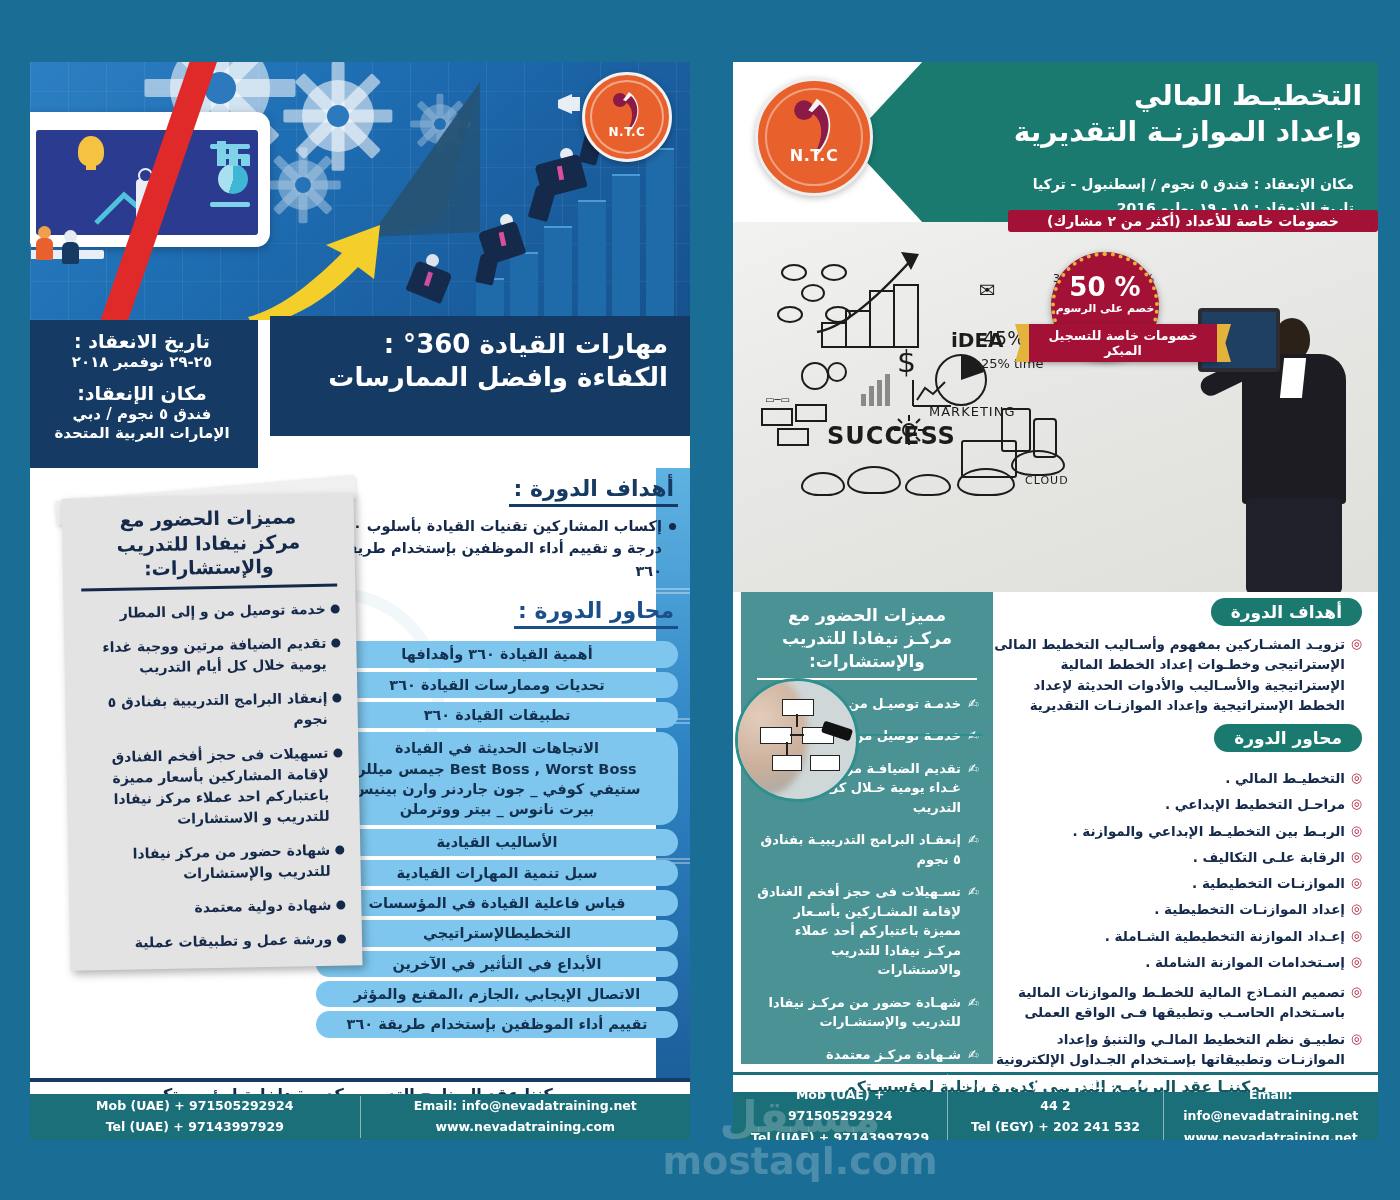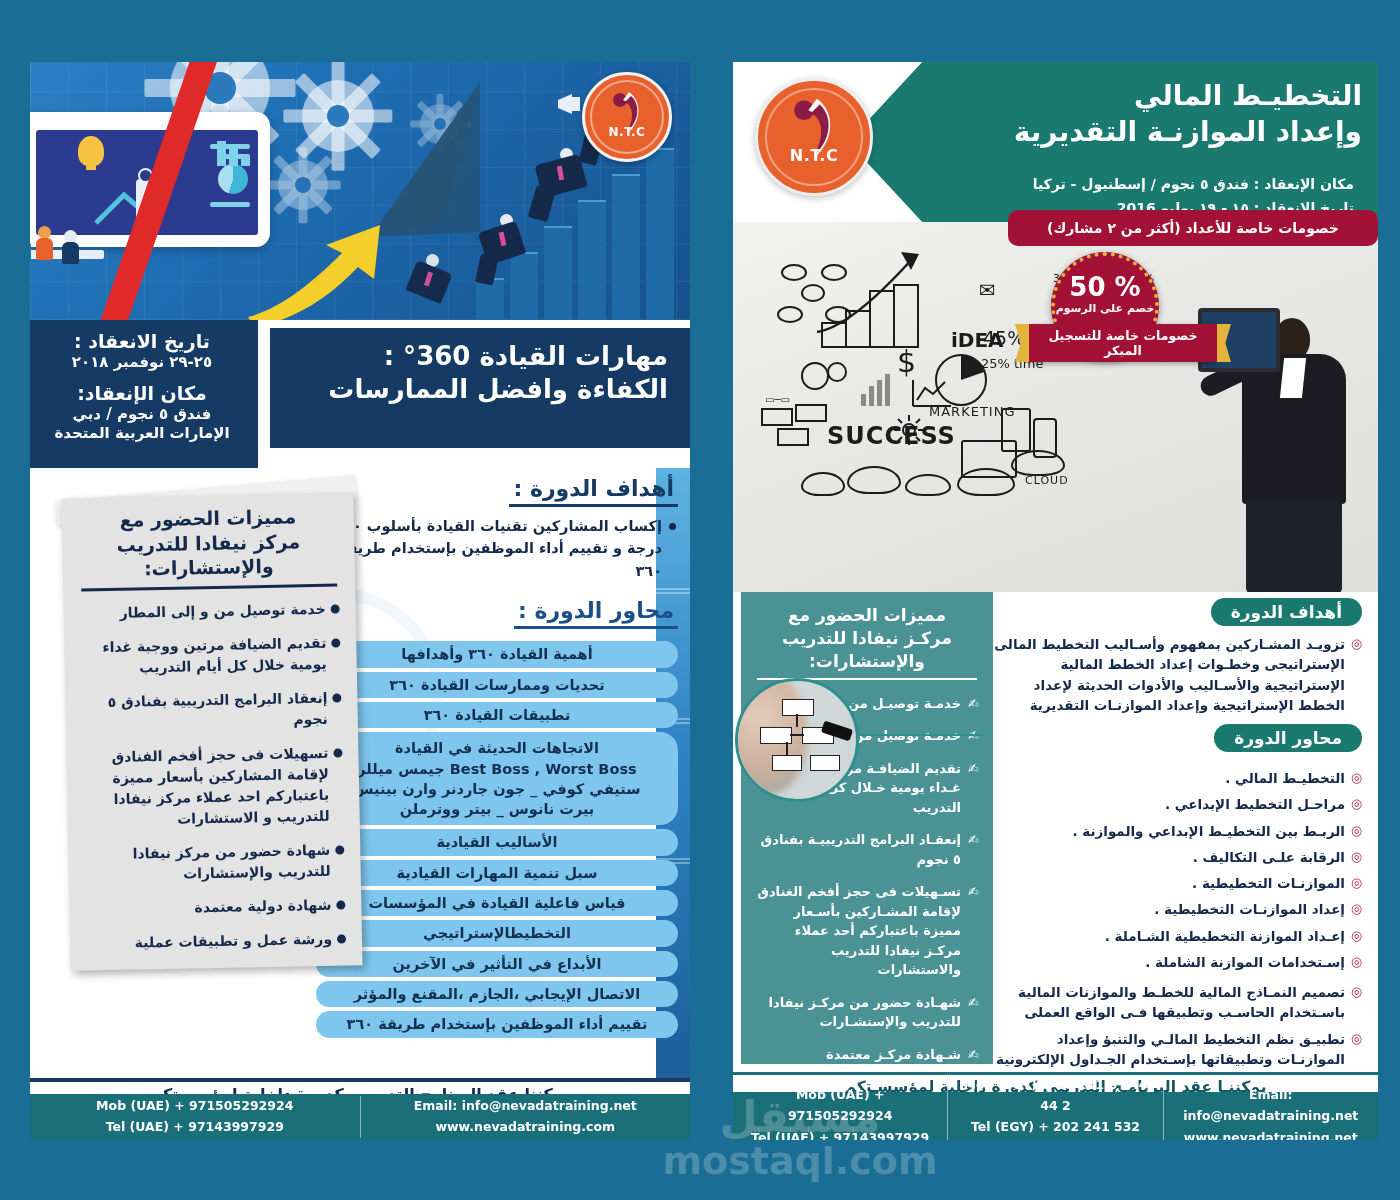--- a/index.html
+++ b/index.html
@@ -74,21 +74,21 @@
   .L-logo .ntc{position:absolute;left:0;right:0;bottom:20px;text-align:center;color:#fff;
     font-size:12px;font-weight:bold;direction:ltr;letter-spacing:.5px;}
 
   .L-redstripe{position:absolute;top:0;width:26px;height:300px;background:#e02a2a;transform:rotate(19deg);}
 
   .L-infobox{position:absolute;left:0;top:258px;width:228px;height:148px;background:#153a63;
     color:#fff;padding:8px 14px 8px 10px;box-sizing:border-box;text-align:center;}
   .L-infobox .lbl{font-size:19px;font-weight:bold;margin:2px 0 1px;letter-spacing:-.3px;}
   .L-infobox .val{font-size:15px;font-weight:bold;line-height:1.25;}
 
-  .L-title{position:absolute;left:240px;top:266px;width:420px;height:120px;background:#153a63;
+  .L-title{position:absolute;left:240px;top:254px;width:420px;height:120px;background:#153a63;
     color:#fff;box-sizing:border-box;padding:12px 22px 8px 10px;text-align:right;}
   .L-title .t1{font-size:26px;font-weight:bold;line-height:1.25;letter-spacing:-.5px;}
   .L-title .t2{font-size:26px;font-weight:bold;line-height:1.25;letter-spacing:-.5px;}
 
   .L-body{position:absolute;left:0;top:406px;width:660px;height:610px;background:#fff;overflow:hidden;}
   .L-bodybg{position:absolute;inset:0;opacity:.13;}
   .L-bodybg .wheel{position:absolute;left:200px;top:120px;width:190px;height:190px;border-radius:50%;
     border:12px solid #9ec4e0;}
   .L-bodybg .wheel::after{content:"";position:absolute;left:50%;top:50%;transform:translate(-50%,-50%);
     width:46px;height:46px;border-radius:50%;background:#9ec4e0;}
@@ -167,21 +167,21 @@
   .R-badge .pct{position:absolute;left:0;right:0;top:20px;text-align:center;color:#fff;
     font-size:26px;font-weight:bold;direction:ltr;}
   .R-badge .sub{position:absolute;left:0;right:0;top:50px;text-align:center;color:#fff;font-size:11px;font-weight:bold;}
   .R-ribbon{position:absolute;left:-22px;top:72px;width:176px;background:#a31236;color:#fff;
     font-size:12.5px;font-weight:bold;text-align:center;padding:4px 6px;
     box-shadow:0 2px 5px rgba(0,0,0,.3);}
   .R-ribbon::before,.R-ribbon::after{content:"";position:absolute;top:0;width:14px;height:100%;background:#e3b33c;}
   .R-ribbon::before{left:-14px;clip-path:polygon(0 0,100% 0,100% 100%,0 100%,40% 50%);}
   .R-ribbon::after{right:-14px;clip-path:polygon(0 0,100% 0,60% 50%,100% 100%,0 100%);}
   .R-offer{position:absolute;right:0;top:148px;width:370px;background:#a31236;color:#fff;
-    font-size:14px;font-weight:bold;text-align:center;padding:10px 12px;box-sizing:border-box;border-radius:10px;}
+    font-size:14px;font-weight:bold;text-align:center;padding:3px 12px;box-sizing:border-box;border-radius:3px;}
 
   .R-body{position:absolute;left:0;top:530px;width:645px;height:480px;background:#fff;}
   .R-side{position:absolute;left:8px;top:0;width:252px;height:472px;background:#4a9294;
     color:#fff;box-sizing:border-box;padding:12px 14px;text-align:center;}
   .R-side .sh{font-size:17px;font-weight:bold;line-height:1.35;}
   .R-side .shrule{height:2px;background:#fff;margin:5px 2px 14px;}
   .R-sl{font-size:13px;font-weight:bold;line-height:1.5;margin:0 0 13px;padding-right:18px;
     position:relative;text-align:right;}
   .R-sl::before{content:"✍";position:absolute;right:0;top:0px;font-size:13px;}
 

